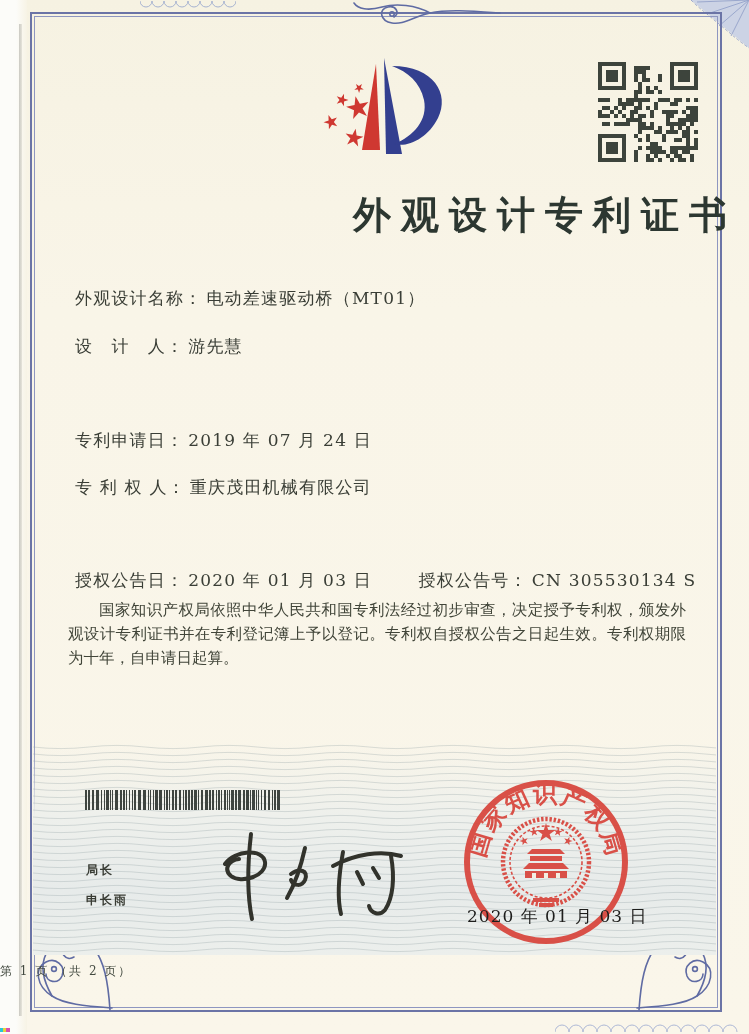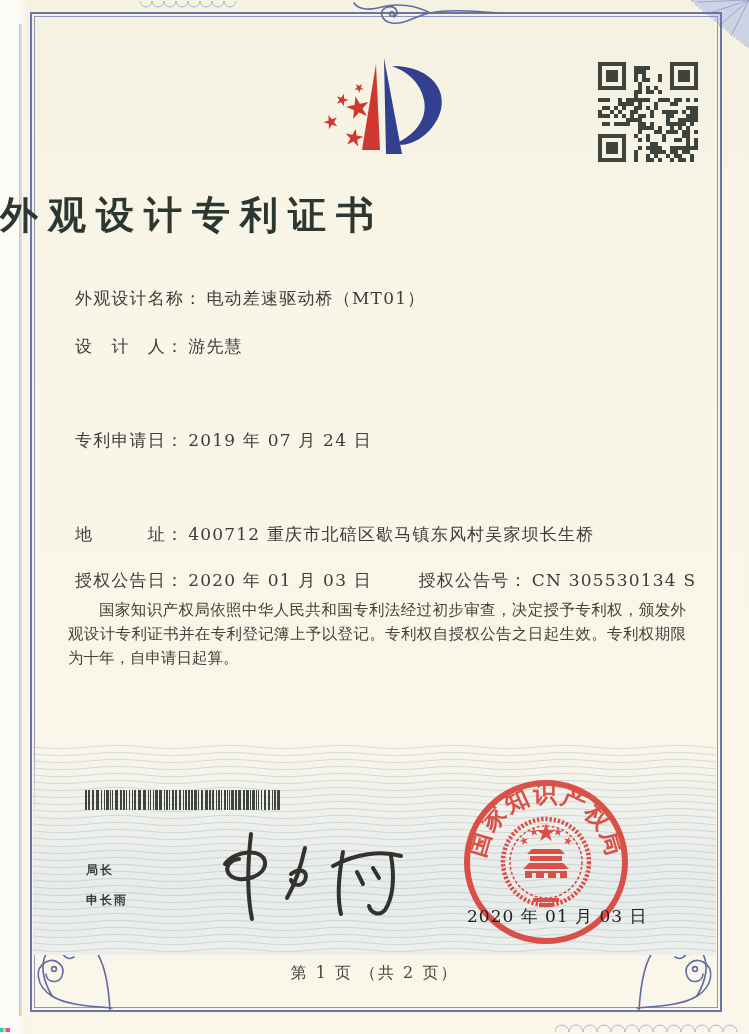--- a/index.html
+++ b/index.html
@@ -22,21 +22,21 @@
     border:2px solid #6b74a6;}
   .frame::before{content:"";position:absolute;inset:2px;border:1px solid #8e96c0;}
   
   .orn{position:absolute;pointer-events:none;}
   .orn path, .orn circle{fill:none;stroke:#5f6ba3;stroke-width:1.6;stroke-linecap:round;}
   .lace{position:absolute;pointer-events:none;opacity:.8;}
   
   .cert-no{position:absolute;left:74px;top:62px;font-size:17px;letter-spacing:2px;color:#3c4a42;}
   .logo{position:absolute;left:296px;top:50px;width:172px;height:124px;}
   .qr{position:absolute;left:598px;top:62px;width:100px;height:100px;}
-  .title{position:absolute;left:0;right:18px;top:190px;text-align:left;
+  .title{position:absolute;left:0;right:12px;top:190px;text-align:right;
     font-size:38px;font-weight:700;letter-spacing:10px;color:#2c3731;}
   
   .field-row{position:absolute;left:75px;font-size:17px;letter-spacing:1.2px;
     color:#3a3e36;white-space:nowrap;}
   .r0{top:287px}.r1{top:335px}.r2{top:382px}.r3{top:429px}.r4{top:476px}.r5{top:523px}.r6{top:569px}
   .f-value{margin-left:4px;}
   .grant-no{margin-left:40px;}
   
   .body-text{position:absolute;left:68px;top:598px;width:618px;
     font-size:15.5px;line-height:1.55;color:#414539;text-align:justify;}
@@ -50,22 +50,22 @@
   .sig-block{position:absolute;left:86px;top:862px;font-size:12px;color:#3a3d35;
     font-family:"DejaVu Sans","Liberation Sans",sans-serif;font-weight:bold;}
   .sig-block div{margin-bottom:13px;letter-spacing:2px;}
   .signature{position:absolute;left:205px;top:826px;width:210px;height:98px;}
   .signature path{fill:none;stroke:#32332c;stroke-width:4;stroke-linecap:round;stroke-linejoin:round;}
   
   .seal{position:absolute;left:461px;top:777px;width:170px;height:170px;opacity:.93;}
   .seal-date{position:absolute;left:467px;top:905px;font-size:17px;color:#1e1e1c;
     letter-spacing:1px;white-space:nowrap;}
   
-  .page-info{position:absolute;left:0;right:0;top:963px;text-align:center;
-    font-size:16px;letter-spacing:2px;color:#434a40;}
+  .page-info{position:absolute;left:0;right:0;top:963px;
+    font-size:12px;letter-spacing:2px;color:#434a40;}
   .back-note{position:absolute;left:0;right:0;top:1012px;text-align:center;
     font-size:14px;letter-spacing:2px;color:#4a5046;}
 </style>
 </head>
 <body>
 
 <div class="page">
 
   <div class="left-strip"></div>
   <div class="edge-shadow"></div>
@@ -139,22 +139,22 @@
 
   <div class="field-row r0">
     <span>外观设计名称：</span><span class="f-value">电动差速驱动桥（MT01）</span>
   </div>
   <div class="field-row r1">
     <span>设　计　人：</span><span class="f-value">游先慧</span>
   </div>
   <div class="field-row r3">
     <span>专利申请日：</span><span class="f-value">2019 年 07 月 24 日</span>
   </div>
-  <div class="field-row r5">
-    <span>地　　　址：</span><span class="f-value">400712 重庆市北碚区歇马镇东风村吴家坝长生桥</span>
+  <div class="field-row r4">
+    <span>专 利 权 人：</span><span class="f-value">重庆茂田机械有限公司</span>
   </div>
   <div class="field-row r6">
     <span>授权公告日：</span><span class="f-value">2020 年 01 月 03 日</span>
     <span class="grant-no">授权公告号：</span><span class="f-value">CN 305530134 S</span>
   </div>
 
   <div class="body-text">
     <p>国家知识产权局依照中华人民共和国专利法经过初步审查，决定授予专利权，颁发外观设计专利证书并在专利登记簿上予以登记。专利权自授权公告之日起生效。专利权期限为十年，自申请日起算。</p>
   </div>
 

